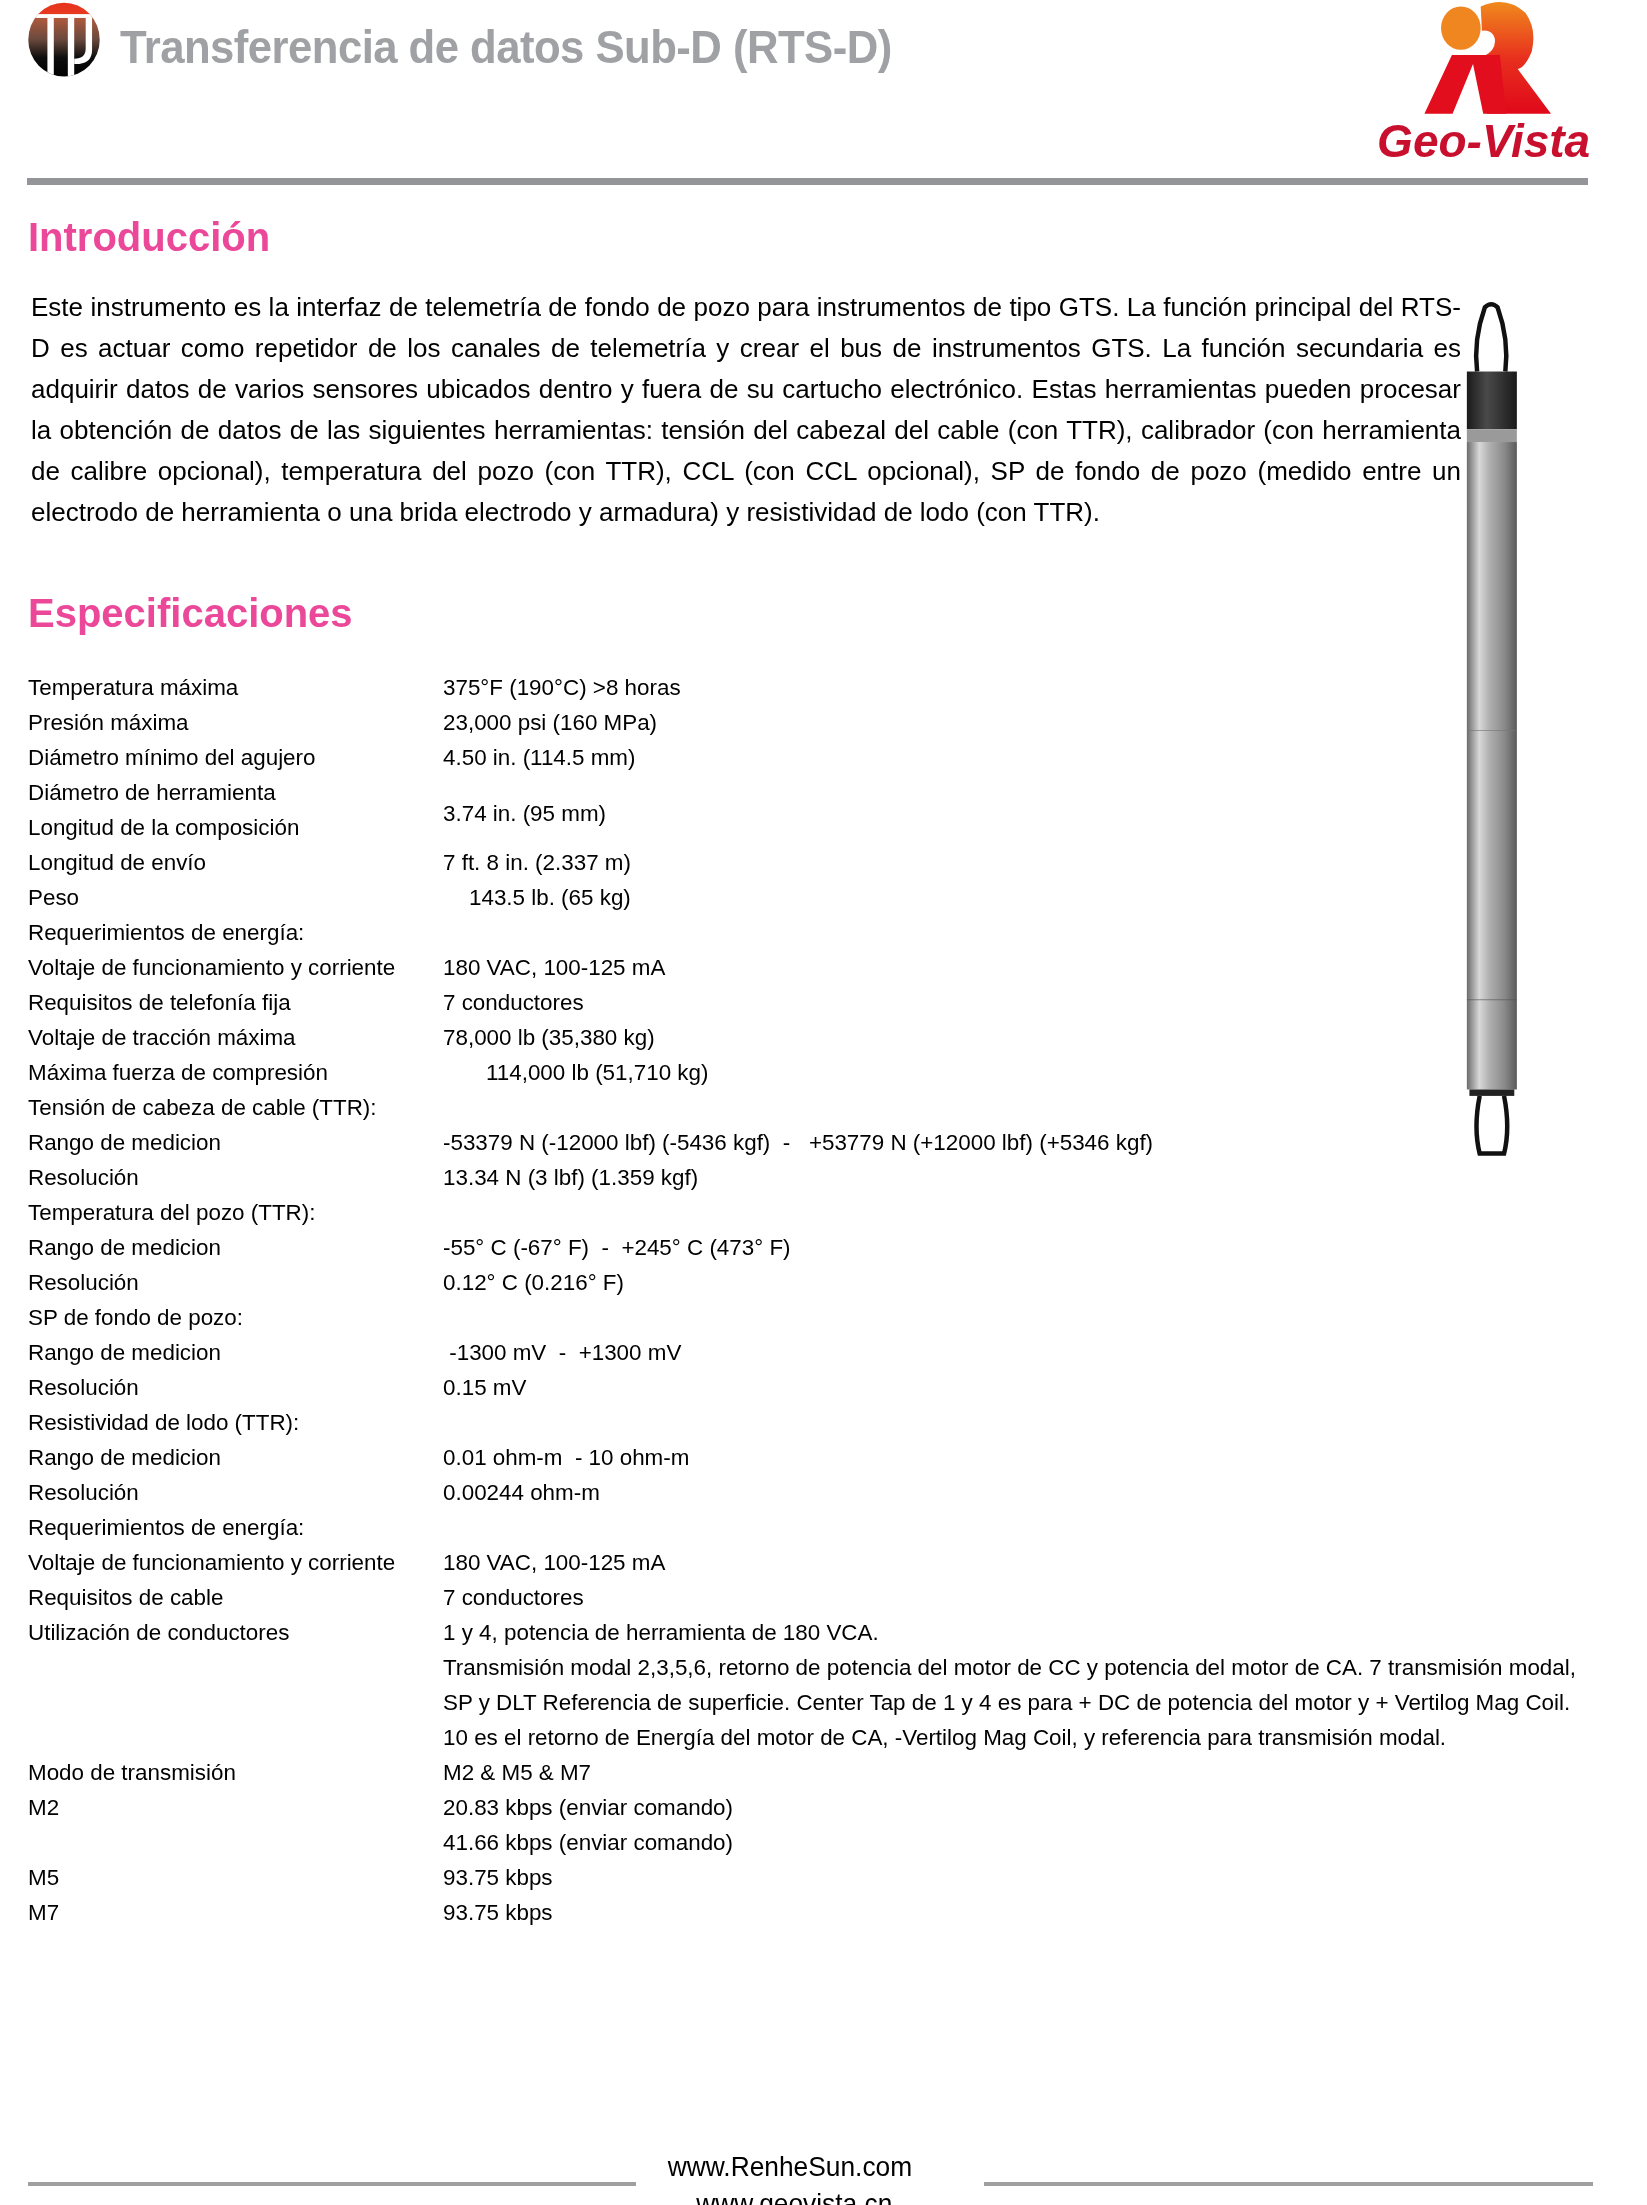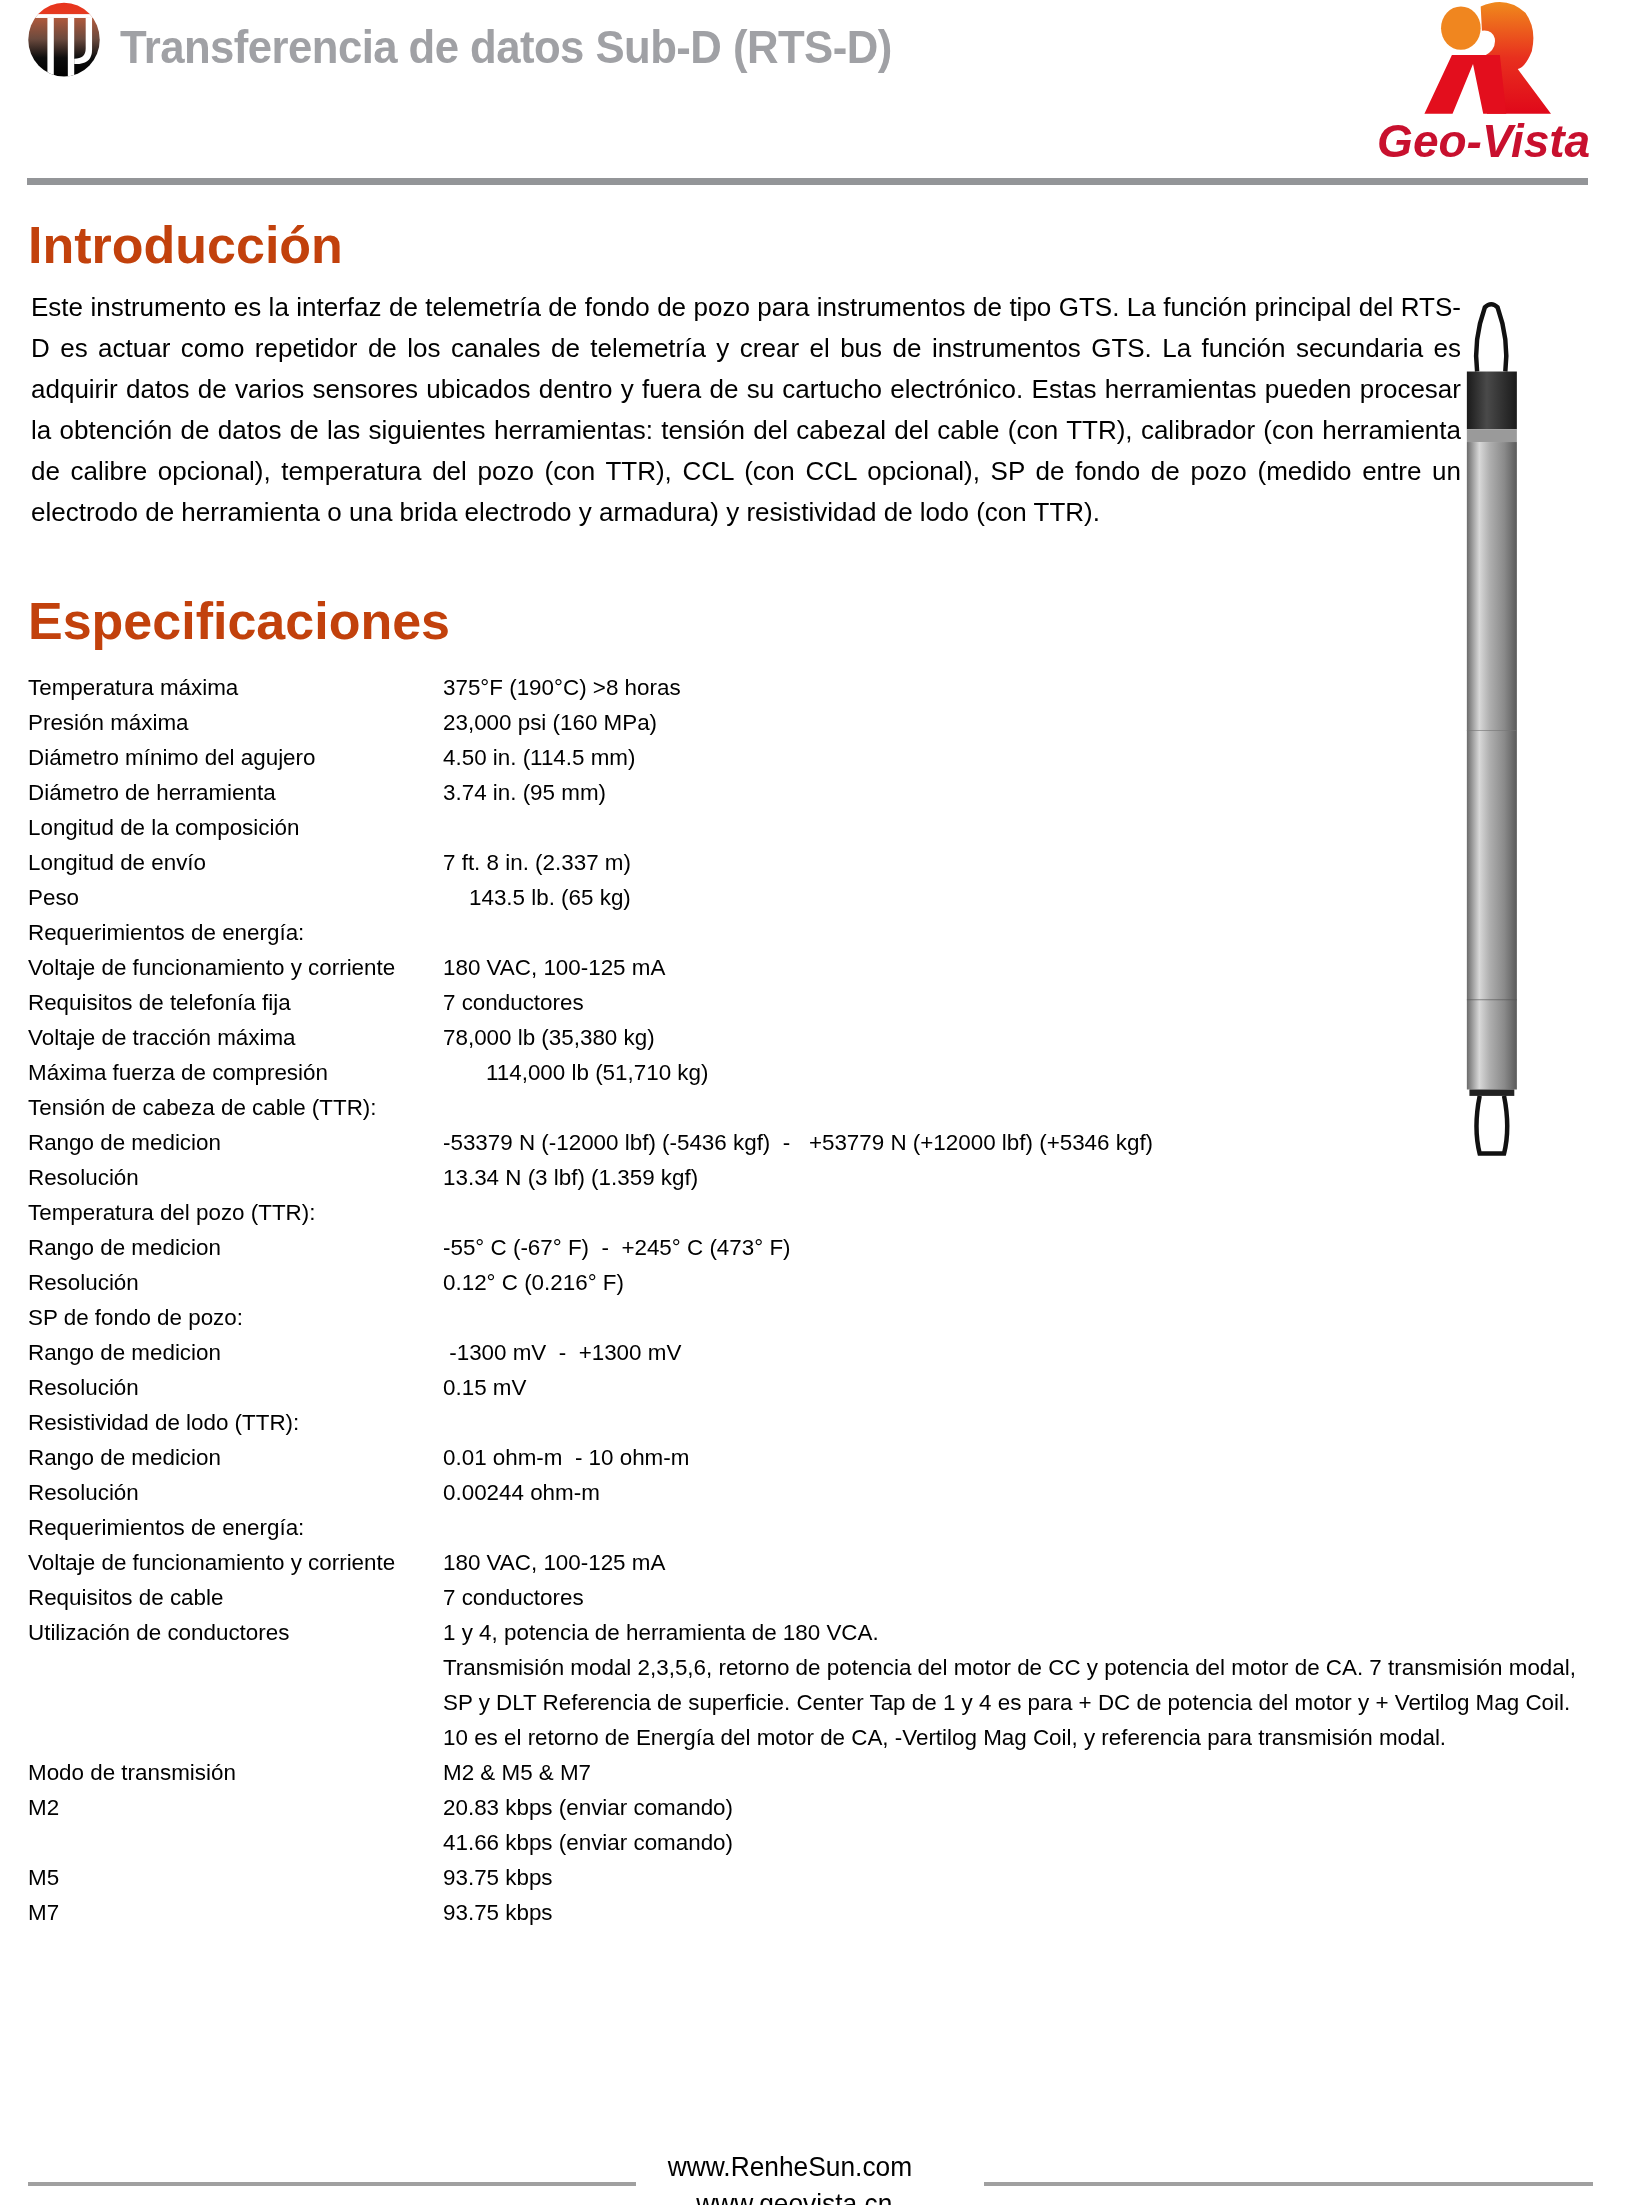--- a/index.html
+++ b/index.html
@@ -8,21 +8,21 @@
   .abs { position:absolute; }
 
   
   #logo-left { left:27px; top:1.3px; width:74px; height:76px; }
   #doc-title { left:120px; top:19px; font-size:47px; font-weight:bold; color:#a0a1a5;
                letter-spacing:-0.6px; white-space:nowrap; transform:scaleX(0.93); transform-origin:left top; }
   #logo-right { left:1314px; top:0px; width:295px; height:163px; }
   #header-rule { left:27px; top:178px; width:1561px; height:7px; background:#939598; }
 
   
-  .h2 { font-size:52px; font-weight:bold; color:#c2410c; white-space:nowrap; }
+  .h2 { font-size:40px; font-weight:bold; color:#ec4899; white-space:nowrap; }
   #intro-heading { left:28px; top:215px; }
   #spec-heading { left:28px; top:591px; }
 
   
   #intro-text { left:31px; top:287px; width:1430px; font-size:26px; line-height:41px;
                 text-align:justify; text-align-last:left; }
 
   
   #tool { left:1454px; top:301px; width:77px; height:859px; }
 
@@ -125,21 +125,21 @@
     <div class="row">
       <div class="lbl">Presión máxima</div>
       <div class="val" style="white-space: pre;">23,000 psi (160 MPa)</div>
     </div>
     <div class="row">
       <div class="lbl">Diámetro mínimo del agujero</div>
       <div class="val" style="white-space: pre;">4.50 in. (114.5 mm)</div>
     </div>
     <div class="row">
       <div class="lbl">Diámetro de herramienta</div>
-      <div class="val" style="white-space: pre;">3.74 in. (95 mm)</div>
+      <div class="val" style="white-space: pre; margin-top: 21px;">3.74 in. (95 mm)</div>
     </div>
     <div class="row">
       <div class="lbl">Longitud de la composición</div>
     </div>
     <div class="row">
       <div class="lbl">Longitud de envío</div>
       <div class="val" style="white-space: pre;">7 ft. 8 in. (2.337 m)</div>
     </div>
     <div class="row">
       <div class="lbl">Peso</div>

